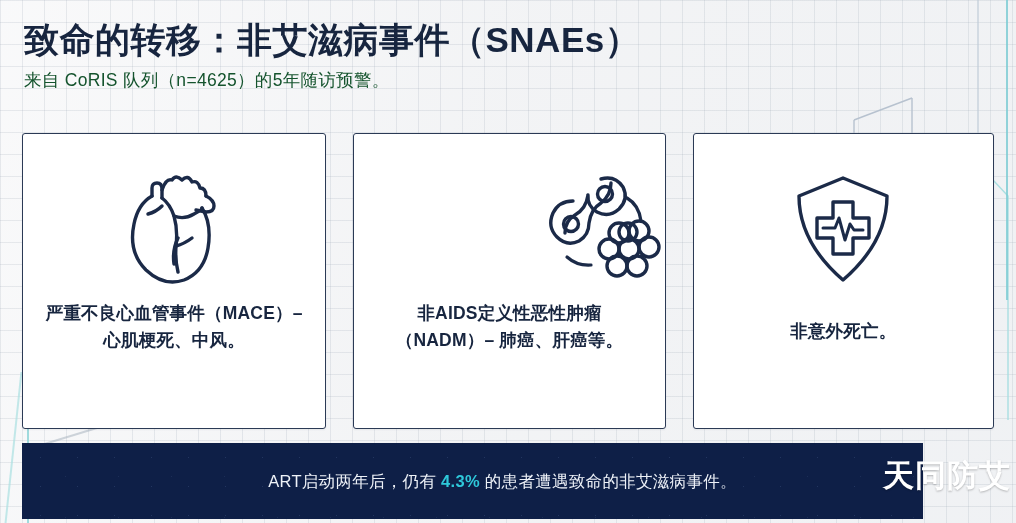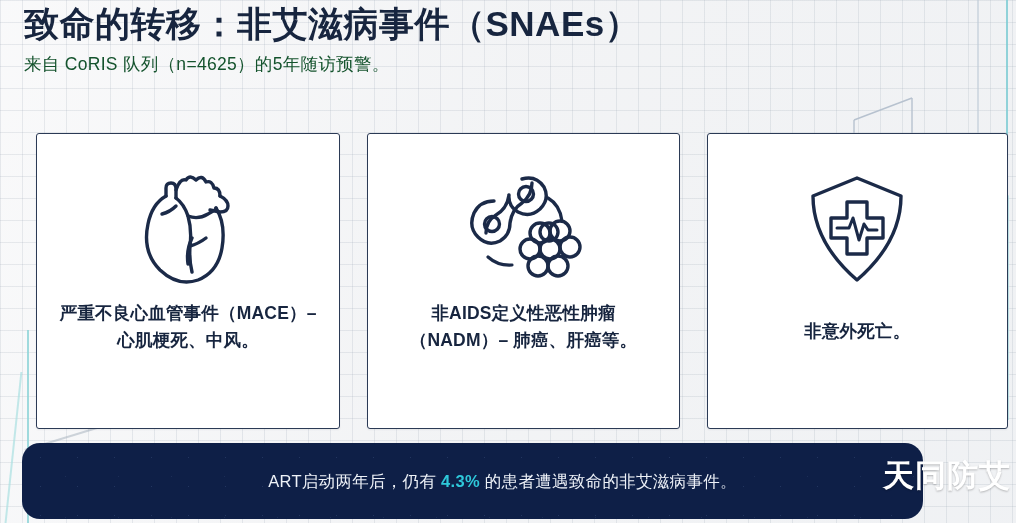--- a/index.html
+++ b/index.html
@@ -37,61 +37,61 @@
   .teal-line-right{
     position:absolute; right:8px; top:0; width:2px; height:300px;
     background:#7fcdd3; opacity:.85;
   }
   .diag-1{
     position:absolute; left:22px; top:430px; width:130px; height:2px;
     background:#aab4c0; opacity:.55; transform:rotate(-17deg);
   }
 
   
-  .header{ position:absolute; left:24px; top:4px; z-index:3; }
+  .header{ position:absolute; left:24px; top:20px; z-index:3; }
   .title{
     font-size:35px; font-weight:bold; color:#17253f;
     letter-spacing:.5px; line-height:1.12; white-space:nowrap;
   }
   .subtitle{
     margin-top:9px; font-size:17.5px; color:#14532d;
     letter-spacing:.3px; white-space:nowrap;
   }
 
   
   .cards{
-    position:absolute; left:36px; top:133px; width:972px; height:296px;
+    position:absolute; left:22px; top:133px; width:972px; height:296px;
     display:flex; gap:27px; z-index:3;
   }
   .card{
     background:#ffffff;
     border:1.6px solid #2b3a55;
     border-radius:3px;
     position:relative;
     display:flex; flex-direction:column; align-items:center;
     padding-top:28px;
     box-shadow:0 1px 2px rgba(30,40,60,.07);
   }
   .card-1{ width:306px; }
-  .card-2{ width:314px; }
+  .card-2{ width:314px;align-items:flex-end; }
   .card-3{ width:303px; }
   .icon-wrap{ height:134px; display:flex; align-items:center; justify-content:center; }
   .card-text{
     font-size:17.5px; font-weight:bold; color:#17253f;
     text-align:center; line-height:1.55; letter-spacing:.2px;
     padding:0 22px; margin-top:4px;
   }
   .card-3 .card-text{ font-weight:bold;margin-top:22px; }
 
   
   .banner{
     position:absolute; left:22px; top:443px; width:901px; height:76px;
     background:#0e1f47;
     z-index:3;
-    display:flex; align-items:center; justify-content:center;border-radius:18px;
+    display:flex; align-items:center; justify-content:center;
   }
   .banner:after{
     content:""; position:absolute; inset:0;
     background-image:
       radial-gradient(rgba(140,170,220,.16) .9px, transparent 1px),
       radial-gradient(rgba(140,170,220,.10) .9px, transparent 1px);
     background-size:37px 29px, 53px 41px;
     background-position:0 0, 17px 13px;
     pointer-events:none;
   }

